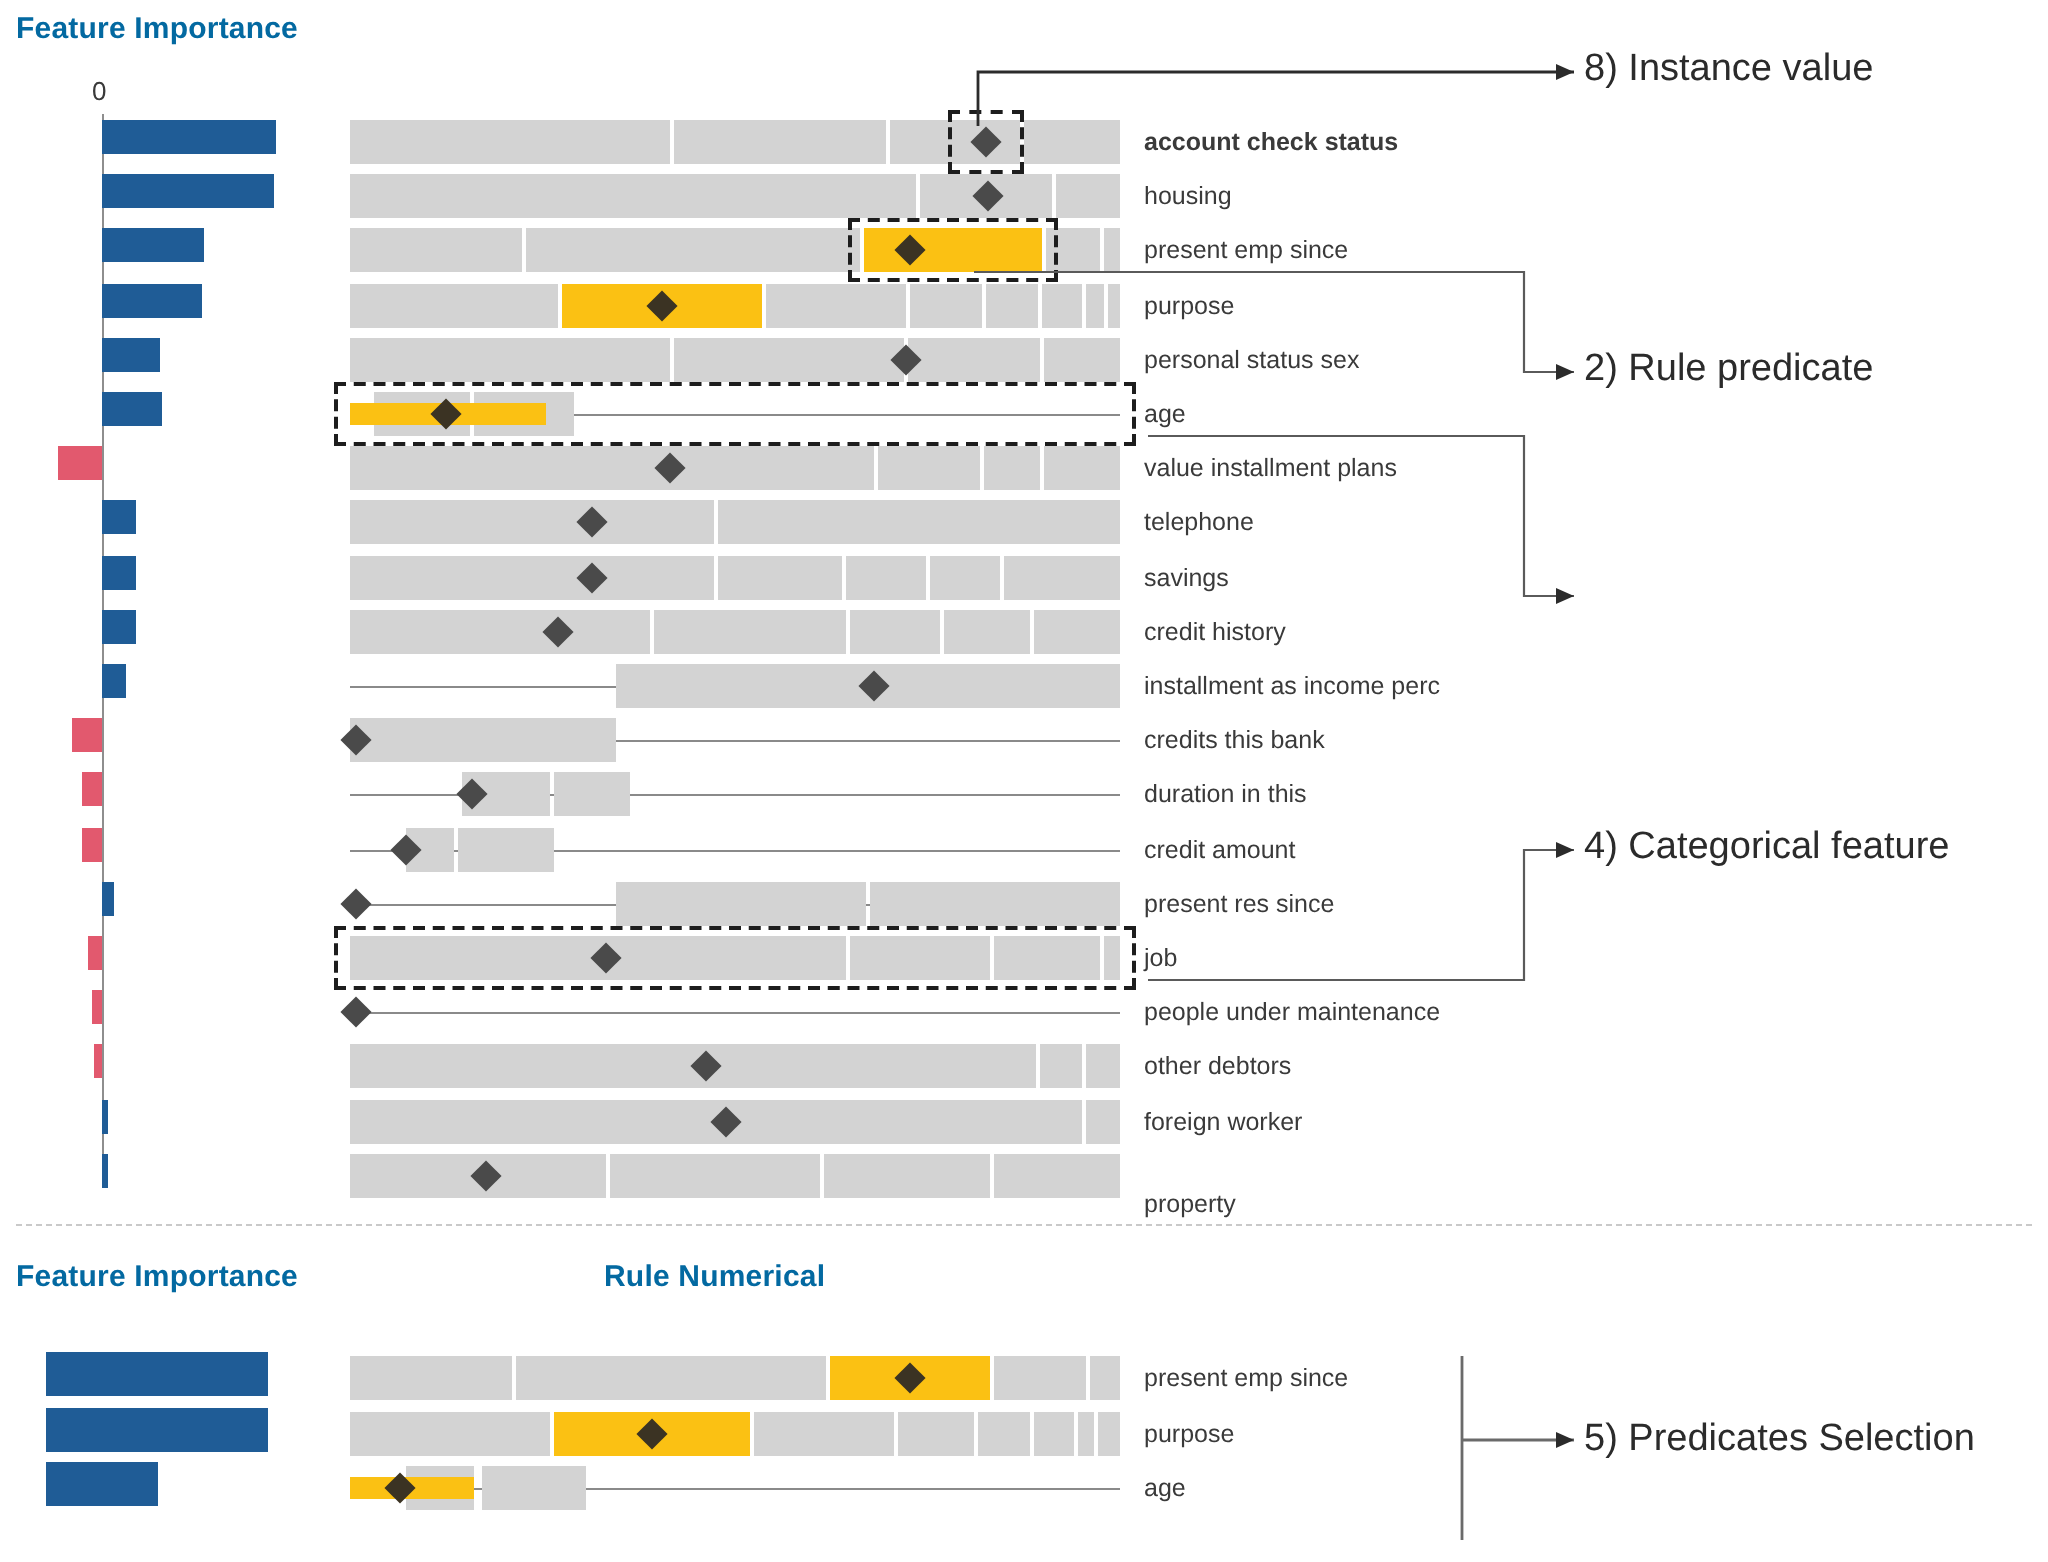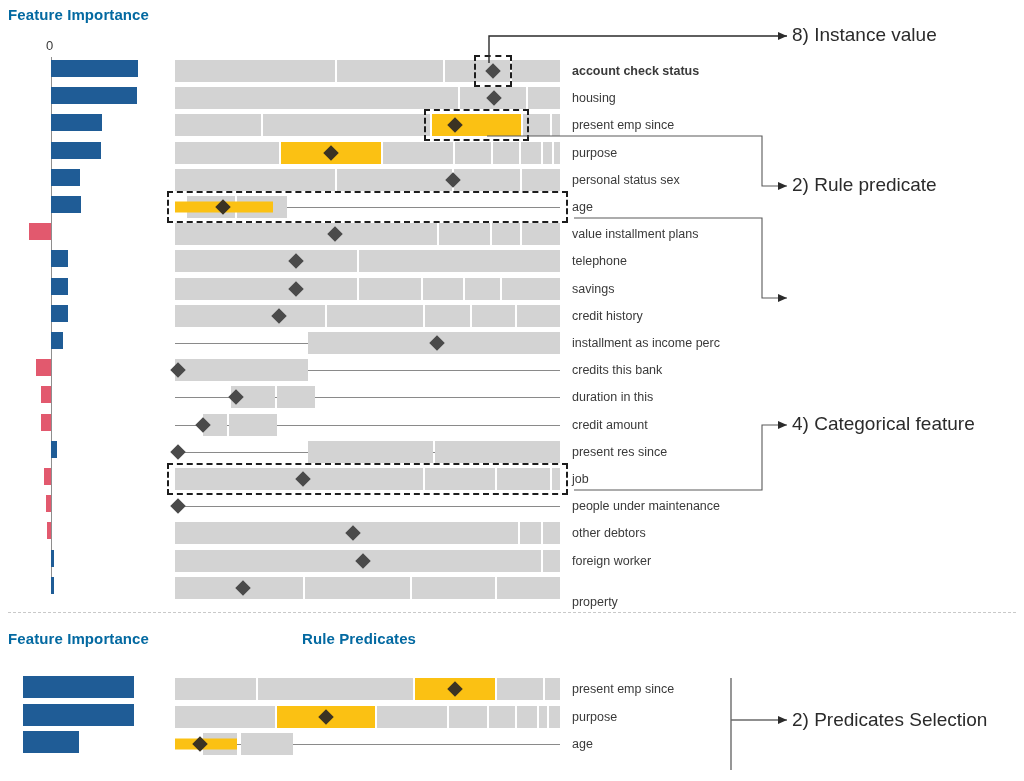--- a/index.html
+++ b/index.html
@@ -254,21 +254,21 @@
 
   <div class="callout" style="left:792px;top:24px;">8) Instance value</div>
   <div class="callout" style="left:792px;top:174px;">2) Rule predicate</div>
   <div class="callout" style="left:792px;top:413px;">4) Categorical feature</div>
 </div>
 
 <div class="panel" id="bottom-panel">
   <div class="divider" style="top:2px;"></div>
 
   <div class="section-title" style="left:8px;top:20px;">Feature Importance</div>
-  <div class="section-title" style="left:302px;top:20px;">Rule Predicates</div>
+  <div class="section-title" style="left:302px;top:20px;">Rule Numerical</div>
 
   <div id="bot-imp-bars">
       <div class="imp-bar imp-pos" style="left: 23px; width: 110.6px; top: 66px; height: 22px;"></div>
       <div class="imp-bar imp-pos" style="left: 23px; width: 110.6px; top: 93.5px; height: 22px;"></div>
       <div class="imp-bar imp-pos" style="left: 23px; width: 56px; top: 121px; height: 22px;"></div>
     </div>
   <div id="bot-pred-rows">
       <div class="pred-row" style="left: 175px; top: 68px; width: 385px; height: 22px;">
         <div class="seg" style="left: 0px; width: 81px;"></div>
         <div class="seg" style="left: 83px; width: 155px;"></div>
@@ -299,14 +299,14 @@
       </div>
       <div class="feat-label" style="left: 572px; top: 123px; height: 22px; line-height: 22px;">age</div>
     </div>
 
   <svg class="conn" width="1024" height="171">
     <path d="M 731 68 L 731 160" fill="none" stroke="#6a6a6a" stroke-width="1.4"></path>
     <path d="M 731 110 L 787 110" fill="none" stroke="#6a6a6a" stroke-width="1.4"></path>
     <path d="M 787 110 l -9 -4 l 0 8 z" fill="#2b2b2b"></path>
   </svg>
 
-  <div class="callout" style="left:792px;top:99px;">2) Predicates Selection</div>
+  <div class="callout" style="left:792px;top:99px;">5) Predicates Selection</div>
 </div>
 
 </body></html>

